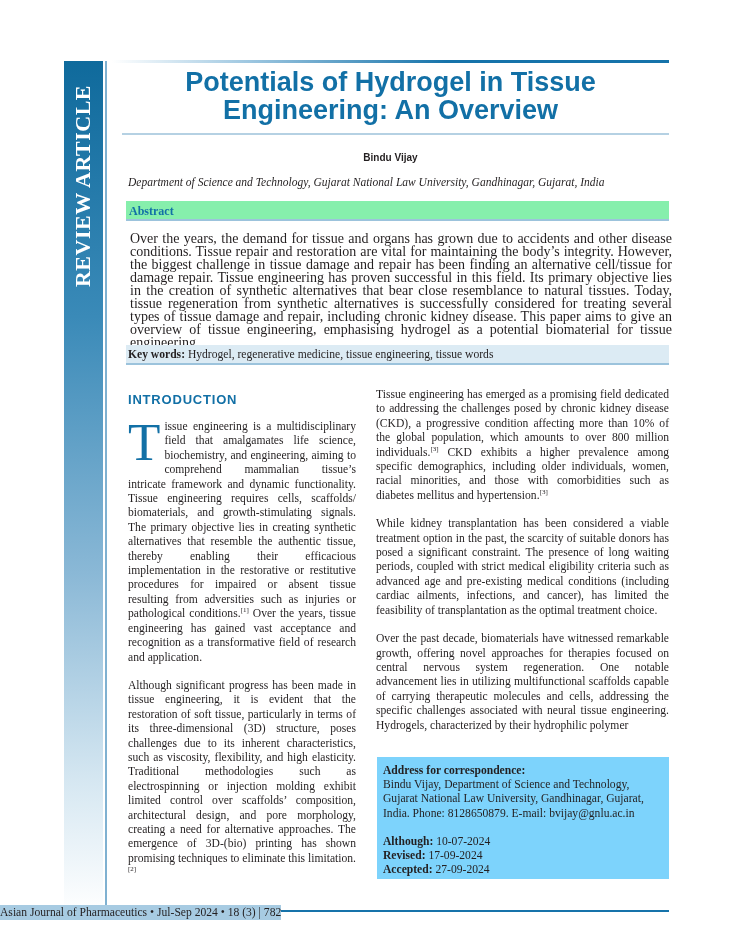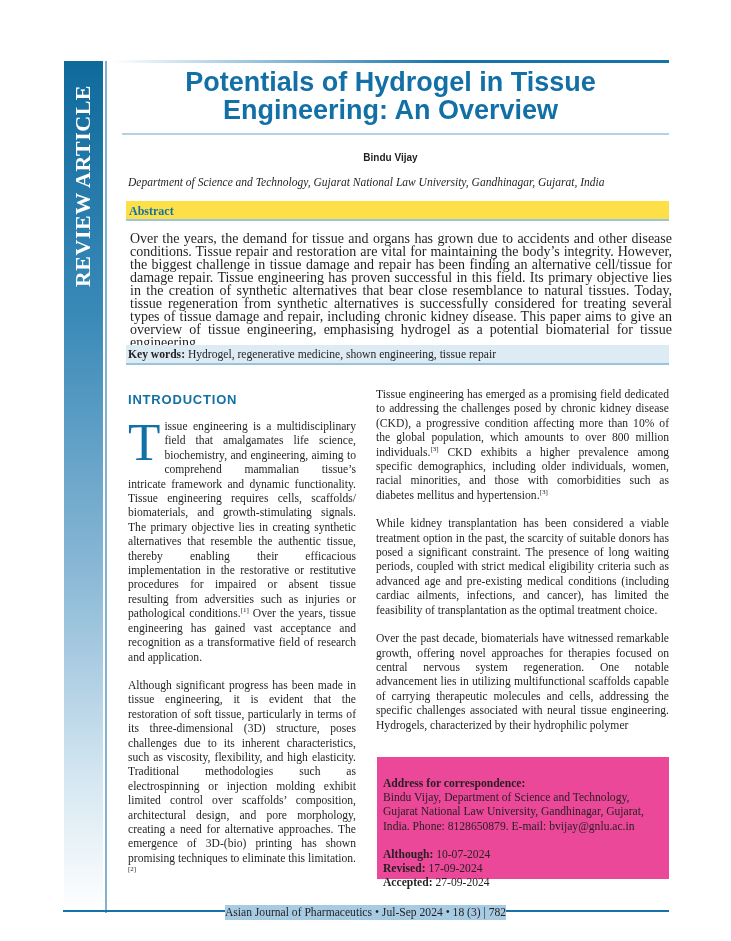--- a/index.html
+++ b/index.html
@@ -23,66 +23,66 @@
     background: linear-gradient(to right, #ffffff 0%, #9cc6e0 25%, #1673aa 60%, #1673aa 100%); }
   .title {
     position: absolute; left: 112px; top: 68px; width: 557px; text-align: center;
     font-family: "Liberation Sans", sans-serif; font-weight: bold; font-size: 27px; line-height: 28px; color: #1270a6;
   }
   .title-rule { position: absolute; left: 122px; top: 133px; width: 547px; height: 2px; background: #b5d1e3; }
   .author { position: absolute; left: 112px; top: 152px; width: 557px; text-align: center;
     font-family: "Liberation Sans", sans-serif; font-weight: bold; font-size: 10px; color: #231f20; }
   .affil { position: absolute; left: 128px; top: 176px; width: 541px; font-style: italic; font-size: 11.5px; }
 
-  .abs-head { position: absolute; left: 126px; top: 201px; width: 543px; height: 20px; background: #fde047;
+  .abs-head { position: absolute; left: 126px; top: 201px; width: 543px; height: 20px; background: #86efac;
     border-bottom: 2px solid #9cc3dc; font-weight: bold; color: #1270a6; font-size: 12px; line-height: 20px; padding-left: 3px; box-sizing: border-box; }
   .abs-text { position: absolute; left: 130px; top: 232px; width: 542px; font-size: 14px; line-height: 13px; text-align: justify; }
 
   .kw { position: absolute; left: 126px; top: 345px; width: 543px; height: 20px; background: #dcebf4;
     border-bottom: 2px solid #9cc3dc; font-size: 11.6px; line-height: 19px; padding-left: 2px; box-sizing: border-box; }
   .kw b { font-weight: bold; }
 
   .intro-head { position: absolute; left: 128px; top: 392px; width: 228px; text-align: left;
     font-family: "Liberation Sans", sans-serif; font-weight: bold; font-size: 13px; letter-spacing: 0.8px; color: #1270a6; }
 
   .col { position: absolute; font-size: 11.6px; line-height: 14.4px; text-align: justify; }
   .col p { margin: 0 0 14px 0; }
   .col-left { left: 128px; top: 420px; width: 228px; }
   .col-right { left: 376px; top: 388px; width: 293px; }
   .dropcap { float: left; font-family: "Liberation Serif", serif; color: #1270a6; font-size: 53px; line-height: 40px; margin: 2px 4px 0 0; height: 42px; }
   sup { font-size: 7px; line-height: 0; }
 
-  .corr { position: absolute; left: 377px; top: 757px; width: 292px; height: 122px; background: #ec4899;
-    font-size: 11.6px; line-height: 14.2px; padding: 20px 6px; box-sizing: border-box; }
+  .corr { position: absolute; left: 377px; top: 757px; width: 292px; height: 122px; background: #7dd3fc;
+    font-size: 11.6px; line-height: 14.2px; padding: 7px 6px; box-sizing: border-box; }
   .corr b { font-weight: bold; }
   .corr .gap { height: 14px; }
 
   .foot-line { position: absolute; left: 63px; top: 910px; width: 606px; height: 2px; background: #1673aa; }
-  .foot-text { position: absolute; left: 0; top: 902px; width: 731px; text-align: center; }
+  .foot-text { position: absolute; left: 0; top: 902px; width: 731px; }
   .foot-text span { background: #a7cbe2; font-size: 11.6px; line-height: 16px; padding: 1px 0; color: #231f20; }
 </style>
 </head>
 <body>
 
 <div class="side-band"></div>
 <div class="side-line"></div>
 <div class="side-label">
     <span>REVIEW ARTICLE</span>
   </div>
 
 <div class="top-rule"></div>
 <div class="title">Potentials of Hydrogel in Tissue Engineering: An Overview</div>
 <div class="title-rule"></div>
 <div class="author">Bindu Vijay</div>
 <div class="affil">Department of Science and Technology, Gujarat National Law University, Gandhinagar, Gujarat, India</div>
 
 <div class="abs-head">Abstract</div>
 <div class="abs-text">Over the years, the demand for tissue and organs has grown due to accidents and other disease conditions. Tissue repair and restoration are vital for maintaining the body’s integrity. However, the biggest challenge in tissue damage and repair has been finding an alternative cell/tissue for damage repair. Tissue engineering has proven successful in this field.  Its primary objective lies in the creation of synthetic alternatives that bear close resemblance to natural tissues. Today, tissue regeneration from synthetic alternatives is successfully considered for treating several types of tissue damage and repair, including chronic kidney disease. This paper aims to give an overview of tissue engineering, emphasising hydrogel as a potential biomaterial for tissue engineering.</div>
 
-<div class="kw"><b>Key words:</b><span> Hydrogel, regenerative medicine, shown engineering, tissue repair</span></div>
+<div class="kw"><b>Key words:</b><span> Hydrogel, regenerative medicine, tissue engineering, tissue words</span></div>
 
 <div class="intro-head">INTRODUCTION</div>
 
 <div class="col col-left">
   <p><span class="dropcap">T</span><span>issue engineering is a multidisciplinary field that amalgamates life science, biochemistry, and engineering, aiming to comprehend mammalian tissue’s intricate framework and dynamic functionality. Tissue engineering requires cells, scaffolds/ biomaterials, and growth-stimulating signals. The primary objective lies in creating synthetic alternatives that resemble the authentic tissue, thereby enabling their efficacious implementation in the restorative or restitutive procedures for impaired or absent tissue resulting from adversities such as injuries or pathological conditions.</span><sup>[1]</sup><span> Over the years, tissue engineering has gained vast acceptance and recognition as a transformative field of research and application.</span></p>
   <p><span>Although significant progress has been made in tissue engineering, it is evident that the restoration of soft tissue, particularly in terms of its three-dimensional (3D) structure, poses challenges due to its inherent characteristics, such as viscosity, flexibility, and high elasticity. Traditional methodologies such as electrospinning or injection molding exhibit limited control over scaffolds’ composition, architectural design, and pore morphology, creating a need for alternative approaches. The emergence of 3D-(bio) printing has shown promising techniques to eliminate this limitation.</span><sup>[2]</sup></p>
 </div>
 
 <div class="col col-right">
   <p><span>Tissue engineering has emerged as a promising field dedicated to addressing the challenges posed by chronic kidney disease (CKD), a progressive condition affecting more than 10% of the global population, which amounts to over 800 million individuals.</span><sup>[3]</sup><span> CKD exhibits a higher prevalence among specific demographics, including older individuals, women, racial minorities, and those with comorbidities such as diabetes mellitus and hypertension.</span><sup>[3]</sup></p>

